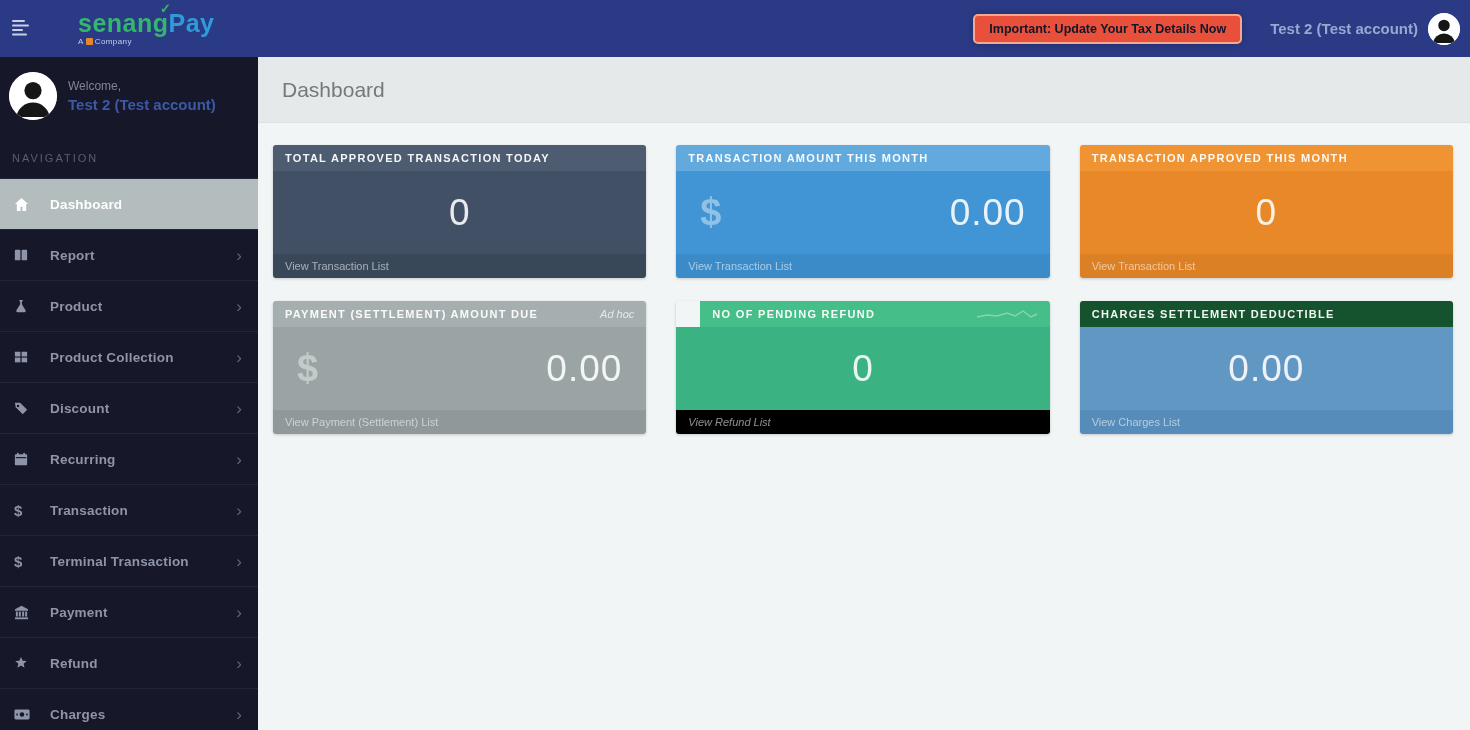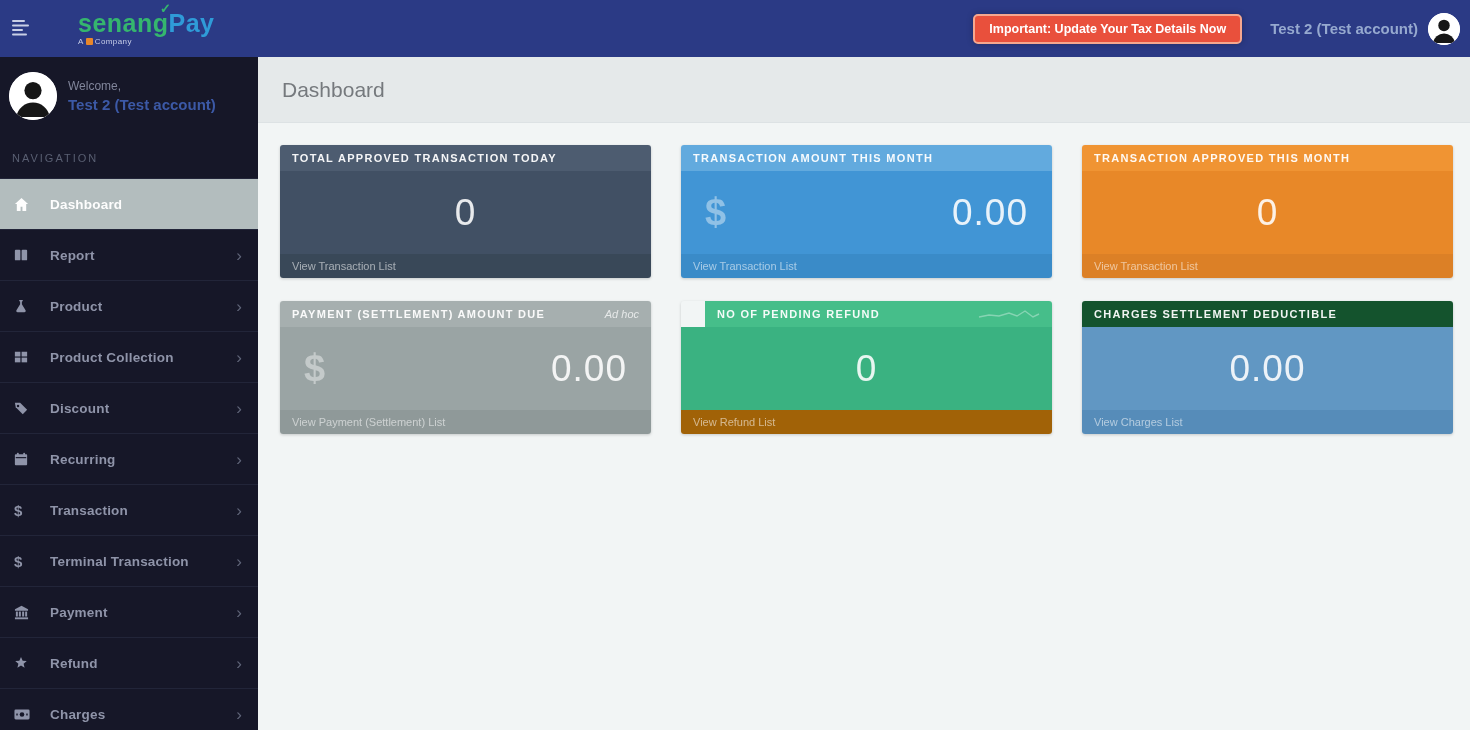--- a/index.html
+++ b/index.html
@@ -18,21 +18,21 @@
   .hamburger { margin-left:12px; color:#c9cfe6; cursor:pointer; display:flex; }
   .logo { margin-left:44px; position:relative; cursor:pointer; }
   .logo-main { font-size:25px; font-weight:bold; letter-spacing:0.5px; line-height:1; }
   .logo-senang { color:var(--accent-green); }
   .logo-pay { color:var(--accent-blue); }
   .logo-check { position:absolute; top:-9px; left:60%; color:var(--accent-green); font-size:13px; font-weight:bold; }
   .logo-tagline { font-size:8px; color:#c6cde8; margin-top:1px; letter-spacing:0.4px; }
   .tag-square { display:inline-block; width:7px; height:7px; background:#e8872a; border-radius:1px; margin:0 2px; vertical-align:-1px; }
   .alert-btn {
     margin-left:auto; background:var(--alert-red); border:2px solid #f5a78f;
-    color:#ffffff; font-weight:bold; font-size:12.5px; padding:6px 14px;
+    color:#0f172a; font-weight:bold; font-size:12.5px; padding:6px 14px;
     border-radius:5px; cursor:pointer; font-family:inherit; white-space:nowrap;
     box-shadow:0 0 6px rgba(0,0,0,0.25);
   }
   .nav-user { display:flex; align-items:center; gap:10px; margin:0 10px 0 28px; color:#96a9cf; font-size:15px; font-weight:bold; cursor:pointer; }
   .avatar { border-radius:50%; overflow:hidden; background:#fff; flex:none; display:flex; }
   .nav-avatar { width:32px; height:32px; }
 
   
   .sidebar {
     position:fixed; top:57px; left:0; bottom:0; width:258px;
@@ -52,21 +52,21 @@
   .nav-icon svg { fill:currentColor; }
   .txt-ic { font-size:15px; font-weight:bold; }
   .nav-label { font-size:13.5px; font-weight:bold; letter-spacing:0.2px; }
   .nav-chevron { margin-left:auto; color:#5f6478; font-size:17px; line-height:1; }
 
   
   .main { margin-left:258px; padding-top:57px; }
   .page-header { height:66px; background:#e5e9ea; display:flex; align-items:center; border-bottom:1px solid #dde2e4; }
   .page-title { font-size:21px; color:#75797d; margin-left:24px; }
 
-  .cards { padding:22px 17px 22px 22px; display:grid; grid-template-columns:repeat(3, 1fr); gap:23px 30px; }
+  .cards { padding:22px 17px 22px 15px; display:grid; grid-template-columns:repeat(3, 1fr); gap:23px 30px; }
   .card { border-radius:3px; overflow:hidden; height:133px; display:flex; flex-direction:column; box-shadow:0 1px 3px rgba(0,0,0,0.18); }
   .card-header {
     display:flex; align-items:center; justify-content:space-between;
     padding:7px 12px; font-size:11px; font-weight:bold; letter-spacing:1.3px;
     color:rgba(255,255,255,0.94); white-space:nowrap;
   }
   .card-corner { font-style:italic; font-weight:normal; letter-spacing:0; font-size:11px; color:rgba(255,255,255,0.72); }
   .card-spark { display:flex; }
   .card-body { flex:1; display:flex; align-items:center; padding:0 24px; }
   .card-body.centered { justify-content:center; }
@@ -282,21 +282,21 @@
           <span>NO OF PENDING REFUND</span>
           <span class="card-spark">
             <svg width="62" height="12" viewBox="0 0 62 12">
               <polyline points="1,9 11,7 21,8 31,5 39,8 47,3 55,9 61,6" fill="none" stroke="rgba(255,255,255,0.35)" stroke-width="1.4"></polyline>
             </svg>
           </span>
         </div>
         <div class="card-body centered" style="background: rgb(58, 178, 129);">
           <span class="card-value">0</span>
         </div>
-        <div class="card-footer" style="background: #a16207;">View Refund List</div>
+        <div class="card-footer" style="background: #000000; font-style: italic;">View Refund List</div>
       </div>
       <div class="card">
         <div class="card-header" style="background: #14532d;">
           <span>CHARGES SETTLEMENT DEDUCTIBLE</span>
         </div>
         <div class="card-body centered" style="background: rgb(97, 151, 195);">
           <span class="card-value">0.00</span>
         </div>
         <div class="card-footer" style="background: rgb(86, 140, 185);">View Charges List</div>
       </div>

